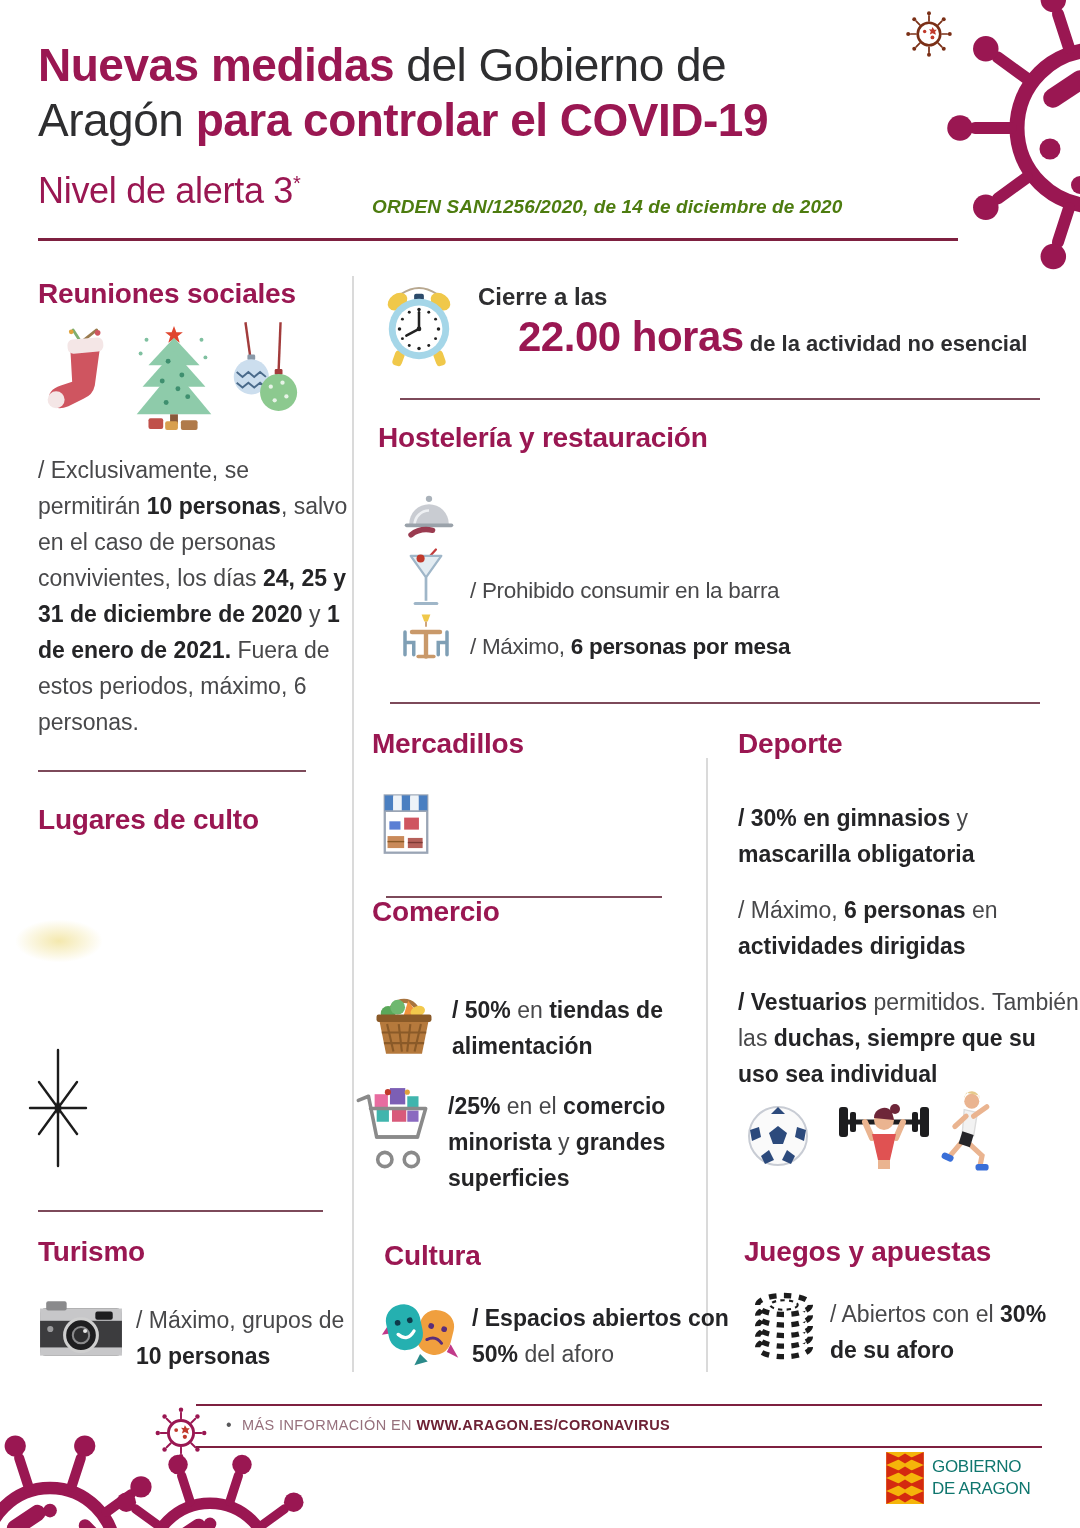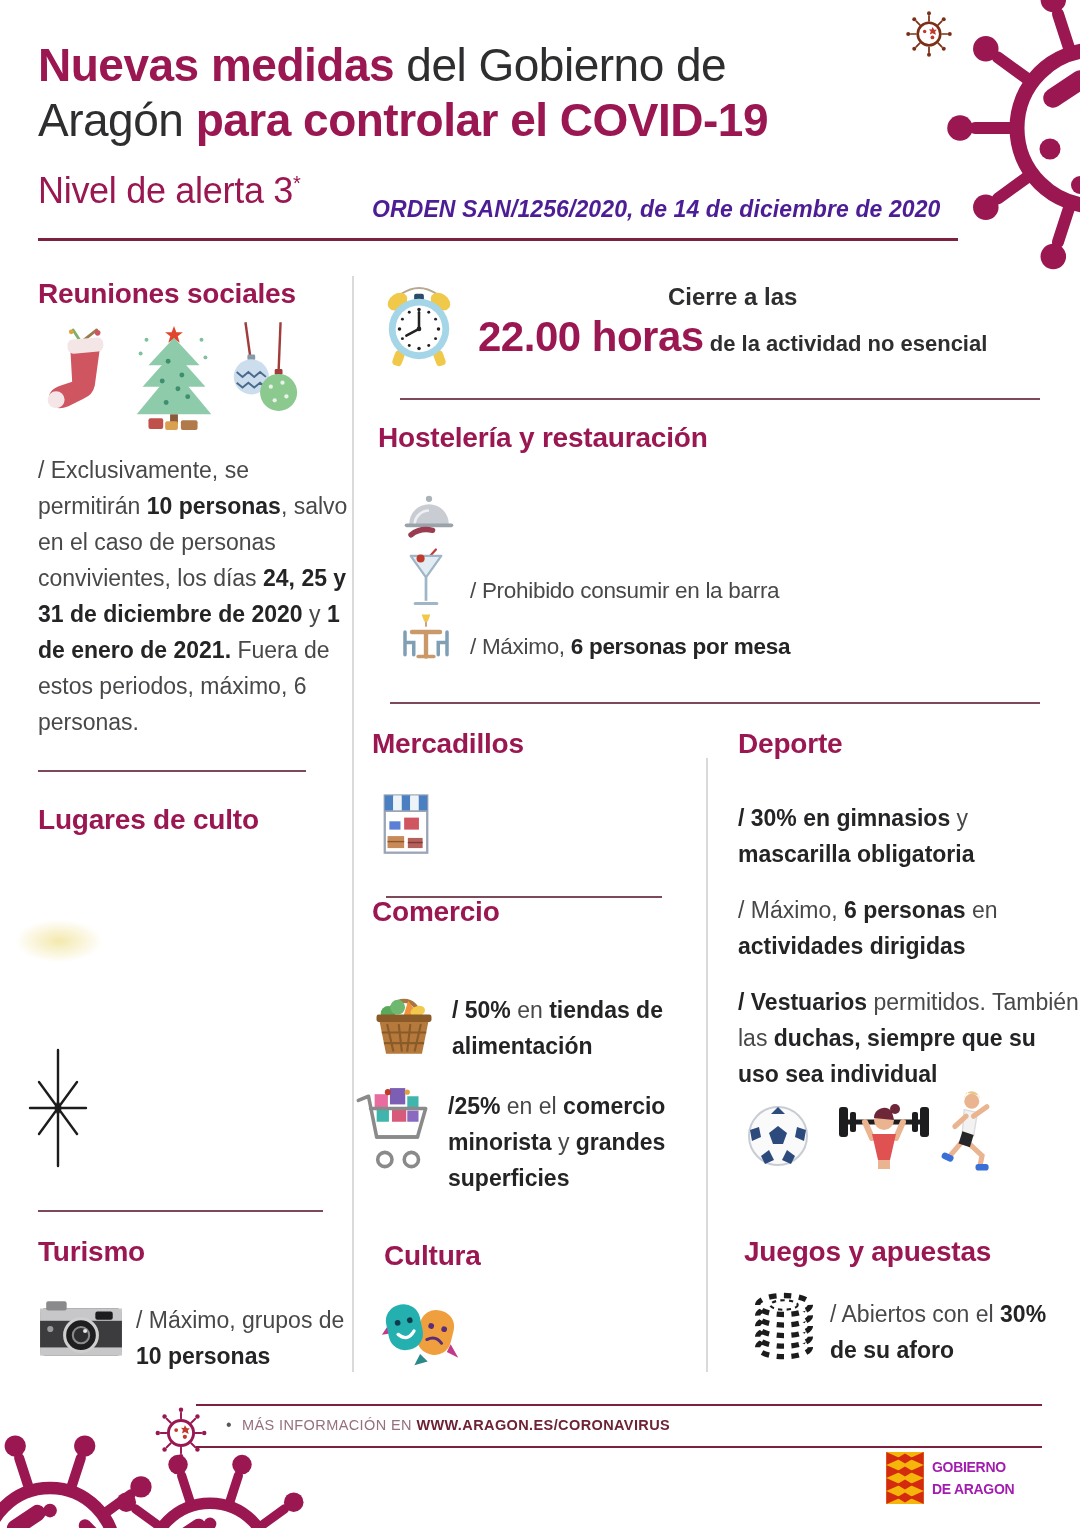--- a/index.html
+++ b/index.html
@@ -16,35 +16,35 @@
     background:#ffffff;overflow:hidden;
     font-family:"Liberation Sans","DejaVu Sans",sans-serif;
     color:var(--body);
   }
   .abs{position:absolute;}
   .title{font-size:46px;line-height:55px;font-weight:400;color:#2e2e30;white-space:pre-line;letter-spacing:-0.5px;}
   .title .b{font-weight:700;}
   .a{color:var(--accent);}
   .alert{font-size:36px;font-weight:400;color:var(--accent);letter-spacing:-0.3px;}
   .alert sup{font-size:20px;}
-  .order{font-size:23px;font-style:italic;font-weight:600;color:#4c1d95;letter-spacing:0.1px;}
+  .order{font-size:19px;font-style:italic;font-weight:600;color:#4d7c0f;letter-spacing:0.1px;}
   .sec-title{font-size:28px;font-weight:700;color:var(--accent);letter-spacing:-0.2px;}
   .txt{font-size:23px;line-height:36px;color:var(--body);}
   .txt .b{font-weight:700;color:var(--bold);}
   .txt-sm{font-size:22.5px;line-height:34px;letter-spacing:-0.3px;}
   .rule{height:2px;background:var(--rule);}
   .rule-strong{height:3px;background:var(--rule-strong);}
   .vrule{width:2px;background:var(--coldiv);}
-  .closure-l1{font-size:24px;font-weight:700;color:#2e2e30;text-align:center;}
-  .closure-time{font-size:42px;font-weight:700;color:var(--accent);letter-spacing:-0.5px;}
+  .closure-l1{font-size:24px;font-weight:700;color:#2e2e30;}
+  .closure-time{font-size:42px;font-weight:700;color:var(--accent);letter-spacing:-0.5px;margin-left:40px;}
   .closure-rest{font-size:22px;font-weight:700;color:#2e2e30;}
   .footer-info{font-size:14.5px;letter-spacing:0.4px;color:#96707c;font-weight:400;}
   .footer-info .b{font-weight:700;color:#6d2235;}
   .footer-info .dot{color:#58585a;margin-right:10px;font-size:16px;}
-  .logo-text{font-size:14px;line-height:22px;font-weight:700;color:#a21caf;letter-spacing:-0.3px;}
+  .logo-text{font-size:17px;line-height:22px;font-weight:400;color:#0f766e;letter-spacing:-0.3px;}
   .glow{background:radial-gradient(ellipse at center,rgba(238,220,130,0.65) 0%,rgba(238,220,130,0.25) 45%,rgba(238,220,130,0) 72%);}
   svg{display:block;}
 </style>
 </head>
 <body>
 
 <svg width="0" height="0" style="position:absolute">
   <defs>
     <g id="virus-g">
       <circle cx="100" cy="100" r="52" fill="none" stroke="currentColor" stroke-width="10"></circle>
@@ -455,20 +455,21 @@
       </g>
       <g transform="rotate(-12 26 36)">
         <rect x="8" y="10" width="36" height="48" rx="17" fill="#25b0b0"></rect>
         <circle cx="20" cy="28" r="3" fill="#0e3a4a"></circle>
           <circle cx="33" cy="28" r="3" fill="#0e3a4a"></circle>
         <path d="M18,40 Q26,50 35,40" fill="none" stroke="#ffffff" stroke-width="3.5" stroke-linecap="round"></path>
       </g>
       <polygon points="42,62 36,74 50,70" fill="#2a8a8a"></polygon>
     </svg>
   </div>
+  <div class="abs txt" style="left:472px;top:1300px;width:265px"><span class="b">/ Espacios abiertos con 50%</span><span> del aforo</span></div>
 
   <div class="abs sec-title" style="left:744px;top:1236px">Juegos y apuestas</div>
   <div class="abs" style="left:750px;top:1286px">
     <svg viewBox="0 0 64 72" width="68" height="76">
       <g>
         <ellipse cx="32" cy="58" rx="25" ry="9" fill="#ffffff" stroke="#1c1c1c" stroke-width="5" stroke-dasharray="7 7"></ellipse>
         <ellipse cx="32" cy="48" rx="25" ry="9" fill="#ffffff" stroke="#1c1c1c" stroke-width="5" stroke-dasharray="7 7"></ellipse>
         <ellipse cx="32" cy="38" rx="25" ry="9" fill="#ffffff" stroke="#1c1c1c" stroke-width="5" stroke-dasharray="7 7"></ellipse>
         <ellipse cx="32" cy="28" rx="25" ry="9" fill="#ffffff" stroke="#1c1c1c" stroke-width="5" stroke-dasharray="7 7"></ellipse>
         <ellipse cx="32" cy="18" rx="25" ry="9" fill="#ffffff" stroke="#1c1c1c" stroke-width="5" stroke-dasharray="7 7"></ellipse>

